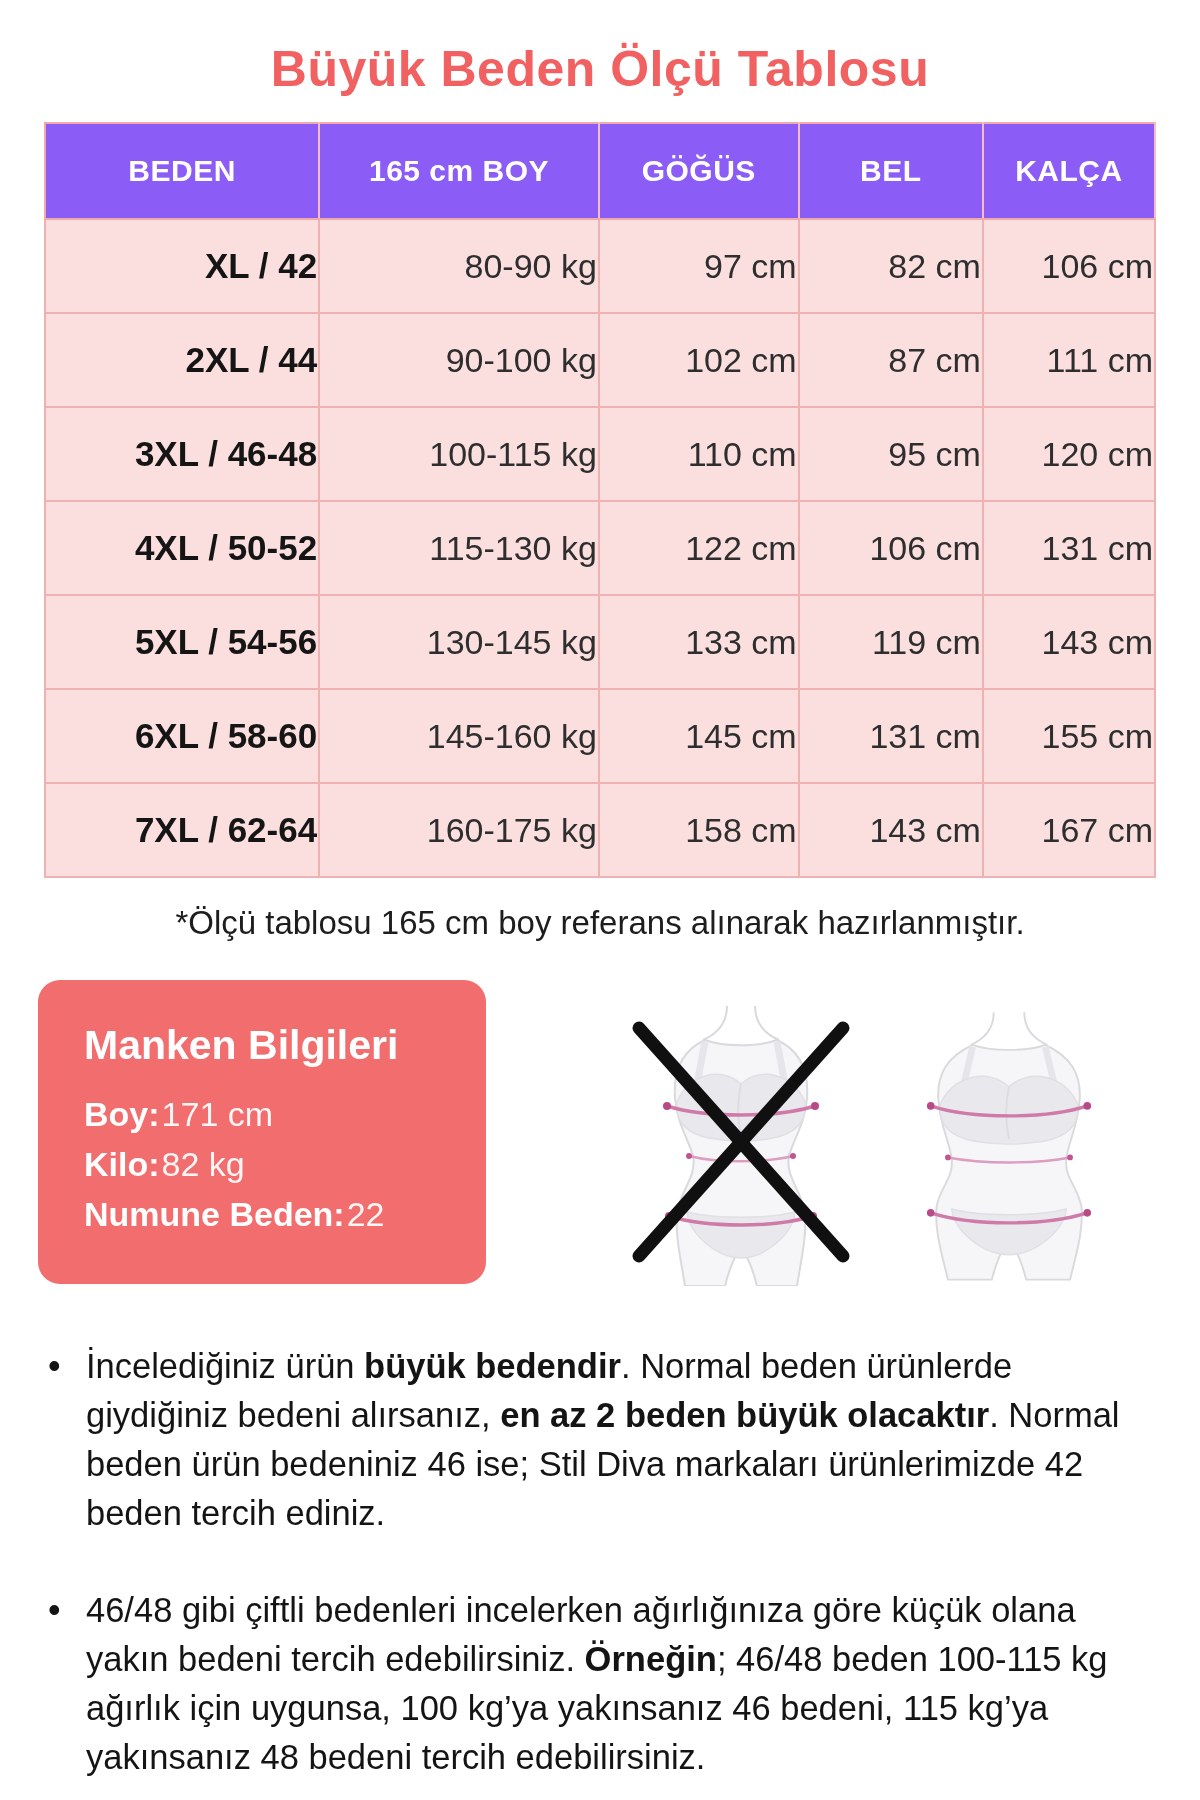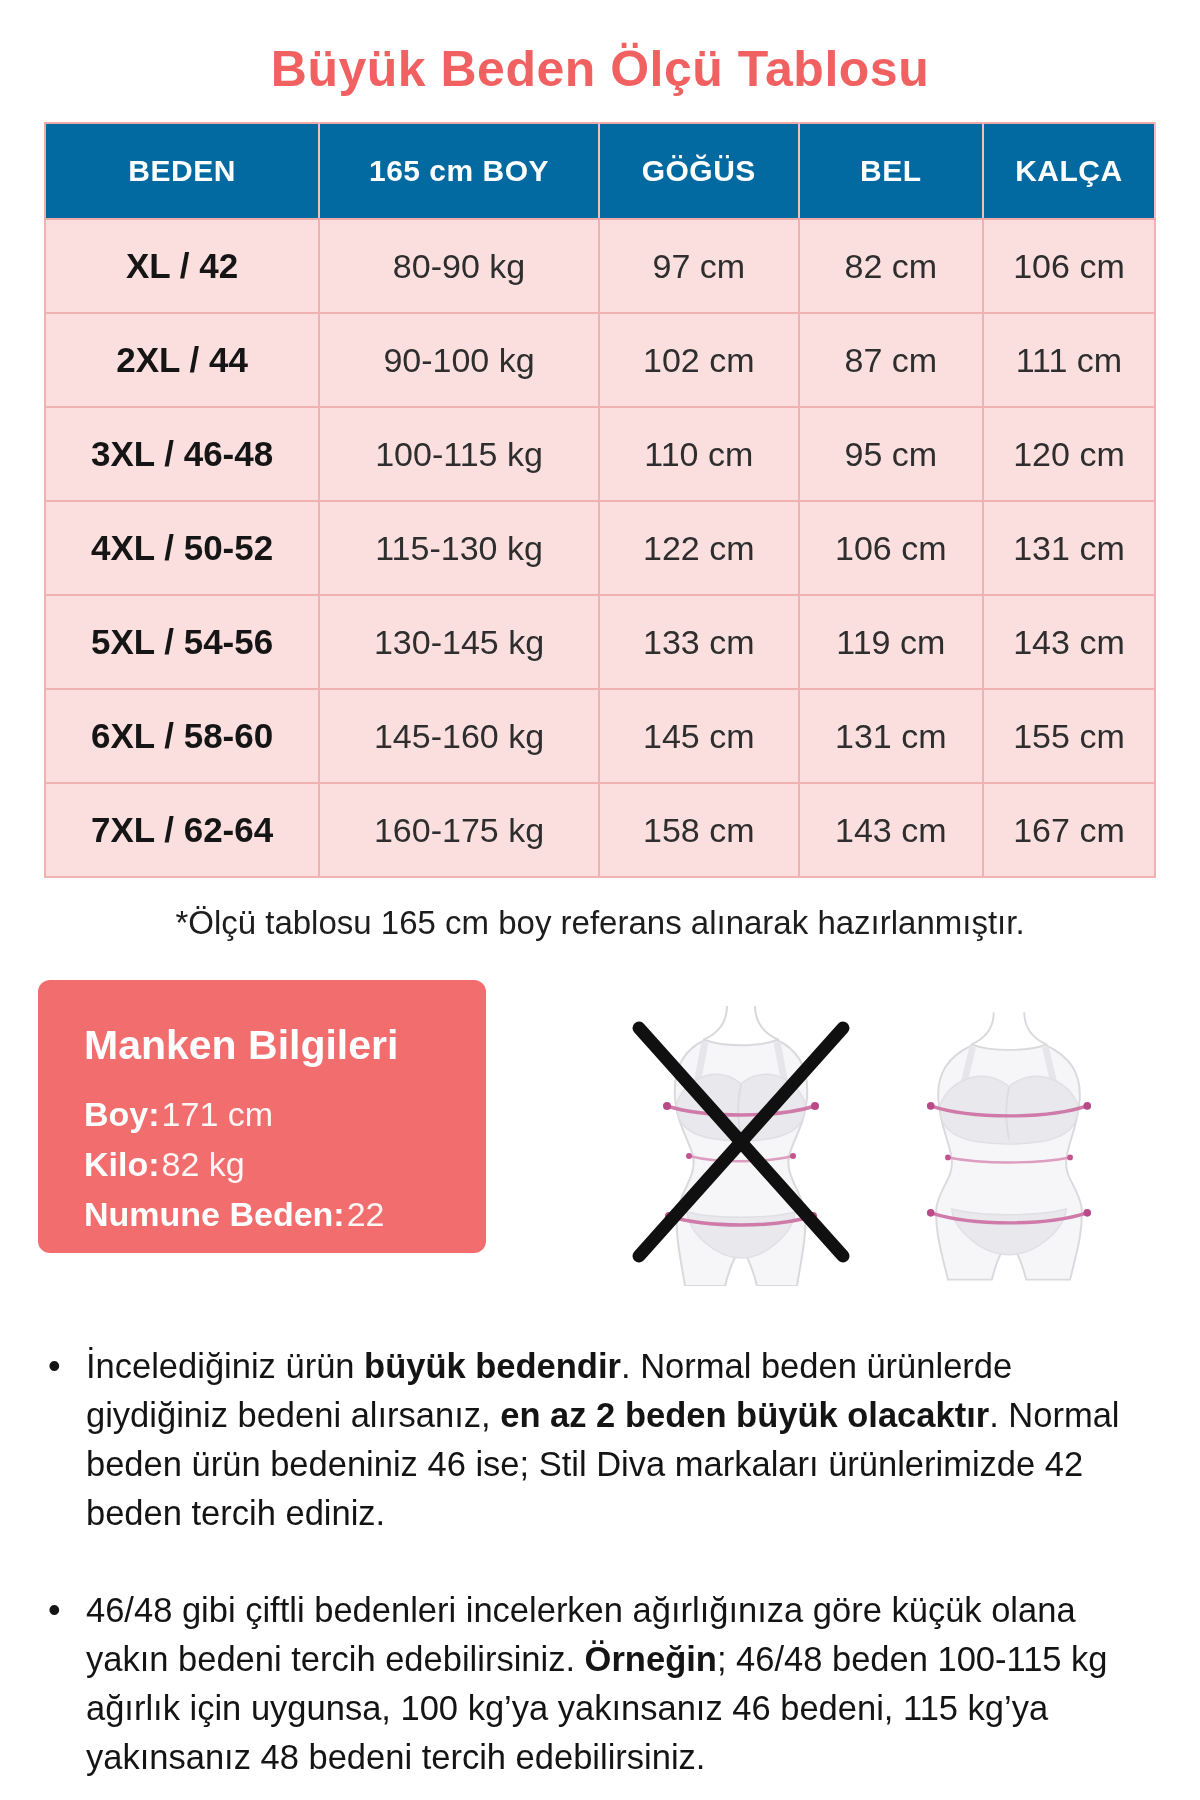--- a/index.html
+++ b/index.html
@@ -19,30 +19,30 @@
     font-size:50px;font-weight:800;letter-spacing:.5px;
     color:#f16161;
   }
 
   
   .size-table{
     width:1112px;margin:24px auto 0;
     border-collapse:collapse;table-layout:fixed;
   }
   .size-table th{
-    background:#0369a1;color:#ffffff;
+    background:#8b5cf6;color:#ffffff;
     font-size:30px;font-weight:700;letter-spacing:.5px;
     height:92px;text-align:center;
     border:2px solid #f2a9a9;
     border-right:2px solid #f7bcbc;
   }
   .size-table td{
     background:#fbdfdf;
     font-size:34px;color:#2e2e2e;
-    height:90px;text-align:center;
+    height:90px;text-align:right;
     border:2px solid #eeb2b2;
     border-top:2px solid #e6a4a4;
   }
   .size-table td.size{
     font-weight:700;color:#151515;font-size:35px;
   }
 
   
   .footnote{
     margin:26px 0 9px;
@@ -50,22 +50,22 @@
     font-size:33px;color:#1d1d1d;
   }
 
   
   .model-section{
     display:flex;
     margin:38px 40px 0 38px;
     height:308px;
   }
   .model-card{
-    width:448px;height:273px;flex:0 0 auto;
-    background:#f26d6d;border-radius:12px;
+    width:448px;height:304px;flex:0 0 auto;
+    background:#f26d6d;border-radius:22px;
     color:#ffffff;box-sizing:border-box;
     padding:42px 24px 0 46px;
   }
   .model-card h2{
     margin:0 0 26px;font-size:41px;font-weight:800;
   }
   .model-line{font-size:34px;margin-bottom:11px;}
   .model-line .lbl{font-weight:800;}
   .model-line .val{font-weight:400;color:rgba(255,255,255,.93);margin-left:2px;}
 

